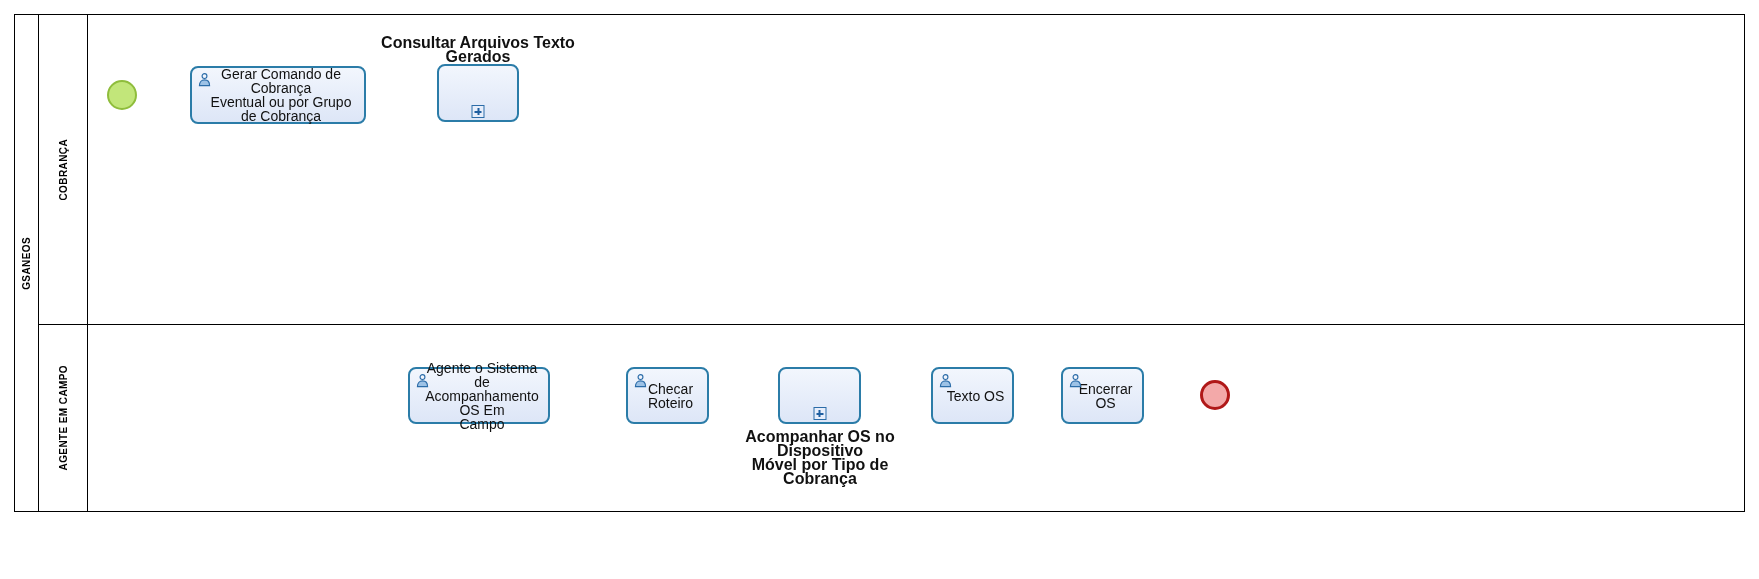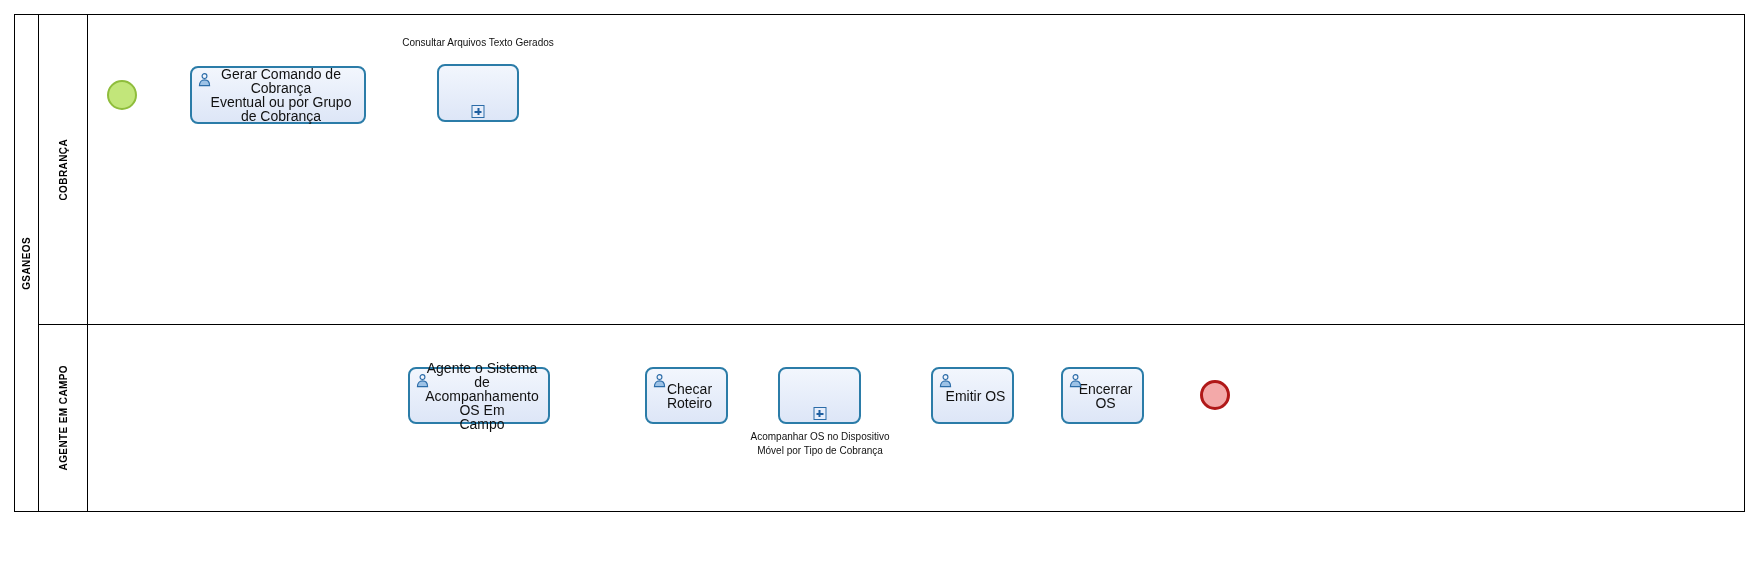--- a/index.html
+++ b/index.html
@@ -160,25 +160,26 @@
     top: 50%;
     left: 2px;
     height: 2px;
     width: 7px;
     transform: translateY(-50%);
   }
 
   
   .caption {
     position: absolute;
-    font-size: 10px;
+    font-size: 16px;
     line-height: 14px;
     color: #111111;
     text-align: center;
     white-space: pre-line;
+    font-weight: bold;
   }
 
   
   #flows {
     position: absolute;
     left: 0;
     top: 0;
     width: 1759px;
     height: 579px;
     pointer-events: none;
@@ -248,42 +249,42 @@
   <div class="task" style="left:408px; top:367px; width:142px; height:57px;">
     <svg class="user-icon" viewBox="0 0 16 16">
       <circle cx="8" cy="4.3" r="2.6" fill="none" stroke="#2b6ca8" stroke-width="1.2"></circle>
       <path d="M2.6,14.5 C2.6,10.4 5.0,8.4 8,8.4 C11,8.4 13.4,10.4 13.4,14.5 Z" fill="#9dc2e6" stroke="#2b6ca8" stroke-width="1.2"></path>
     </svg>
     <div class="task-label">Agente o Sistema de
 Acompanhamento OS Em
 Campo</div>
   </div>
 
-  <div class="task" style="left:626px; top:367px; width:83px; height:57px;margin-left:19px;">
+  <div class="task" style="left:626px; top:367px; width:83px; height:57px;">
     <svg class="user-icon" viewBox="0 0 16 16">
       <circle cx="8" cy="4.3" r="2.6" fill="none" stroke="#2b6ca8" stroke-width="1.2"></circle>
       <path d="M2.6,14.5 C2.6,10.4 5.0,8.4 8,8.4 C11,8.4 13.4,10.4 13.4,14.5 Z" fill="#9dc2e6" stroke="#2b6ca8" stroke-width="1.2"></path>
     </svg>
     <div class="task-label">Checar Roteiro</div>
   </div>
 
   <div class="task" style="left:778px; top:367px; width:83px; height:57px;">
     <div class="task-label"></div>
     <div class="subprocess-marker"></div>
   </div>
 
   <div class="caption" style="left:725px; top:430px; width:190px;">Acompanhar OS no Dispositivo
 Móvel por Tipo de Cobrança</div>
 
   <div class="task" style="left:931px; top:367px; width:83px; height:57px;">
     <svg class="user-icon" viewBox="0 0 16 16">
       <circle cx="8" cy="4.3" r="2.6" fill="none" stroke="#2b6ca8" stroke-width="1.2"></circle>
       <path d="M2.6,14.5 C2.6,10.4 5.0,8.4 8,8.4 C11,8.4 13.4,10.4 13.4,14.5 Z" fill="#9dc2e6" stroke="#2b6ca8" stroke-width="1.2"></path>
     </svg>
-    <div class="task-label">Emitir OS</div>
+    <div class="task-label">Texto OS</div>
   </div>
 
   <div class="task" style="left:1061px; top:367px; width:83px; height:57px;">
     <svg class="user-icon" viewBox="0 0 16 16">
       <circle cx="8" cy="4.3" r="2.6" fill="none" stroke="#2b6ca8" stroke-width="1.2"></circle>
       <path d="M2.6,14.5 C2.6,10.4 5.0,8.4 8,8.4 C11,8.4 13.4,10.4 13.4,14.5 Z" fill="#9dc2e6" stroke="#2b6ca8" stroke-width="1.2"></path>
     </svg>
     <div class="task-label">Encerrar OS</div>
   </div>
 

